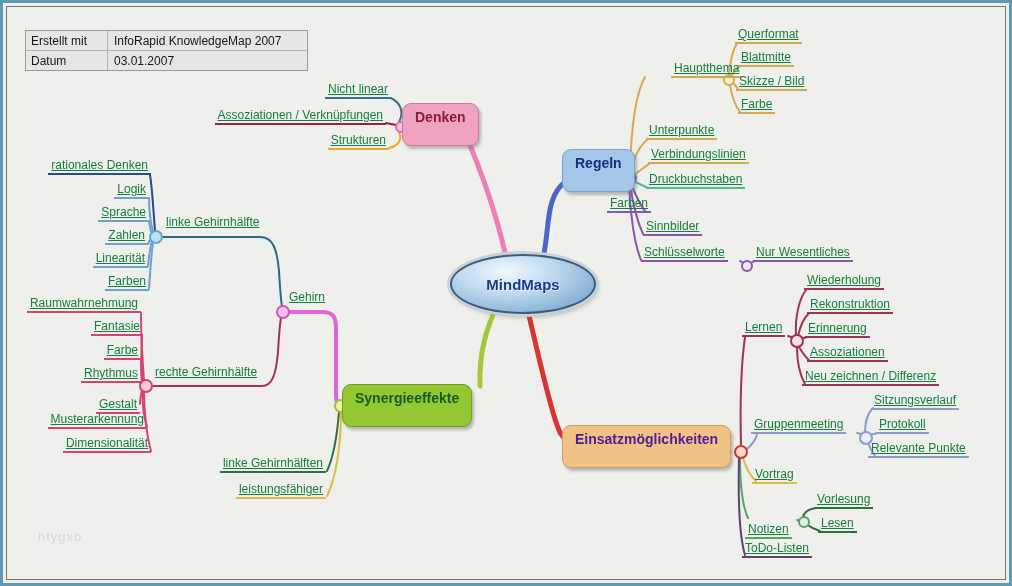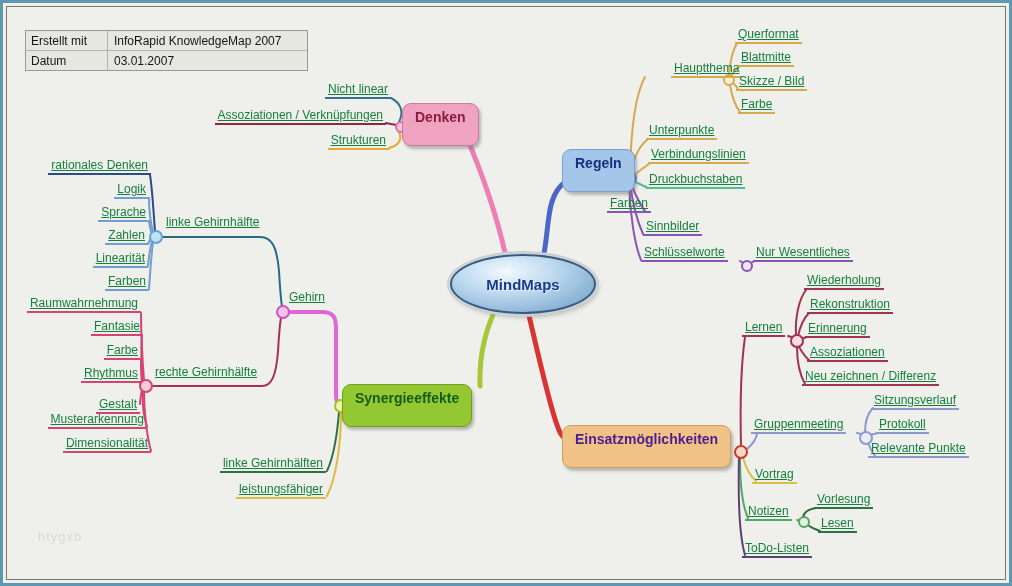--- a/index.html
+++ b/index.html
@@ -16,21 +16,21 @@
   .u-teal2{border-bottom-color:#39708e;}
   .u-maroon{border-bottom-color:#8e2747;}
   .u-orange{border-bottom-color:#e7a92f;}
   .u-tan{border-bottom-color:#d5a94f;}
   .u-mint{border-bottom-color:#4fbd9a;}
   .u-purple{border-bottom-color:#8a55b2;}
   .u-crimson{border-bottom-color:#d64372;}
   .u-darkred{border-bottom-color:#a23350;}
   .u-peri{border-bottom-color:#8f97cf;}
   .u-gold{border-bottom-color:#ddbb45;}
-  .u-green{border-bottom-color:#55a565;}
+  .u-green{border-bottom-color:#55a565;margin-top:18px;}
   .u-dkgreen{border-bottom-color:#2e6f44;}
   .u-dkpurple{border-bottom-color:#5a4374;}
   .u-none{border-bottom-color:transparent;}
   
   .topic{position:absolute;font-size:14px;font-weight:bold;white-space:nowrap;
          padding:5px 12px 20px 12px;border-radius:9px;z-index:10;
          box-shadow:2px 3px 3px rgba(110,110,110,.45);}
   .topic-denken{background:#f0a2c1;border:1px solid #cc7ba0;color:#8c1c3c;}
   .topic-regeln{background:#a3c6e9;border:1px solid #7f9fd0;color:#15307e;}
   .topic-synergie{background:#94c832;border:1px solid #739f1f;color:#155b1e;}

